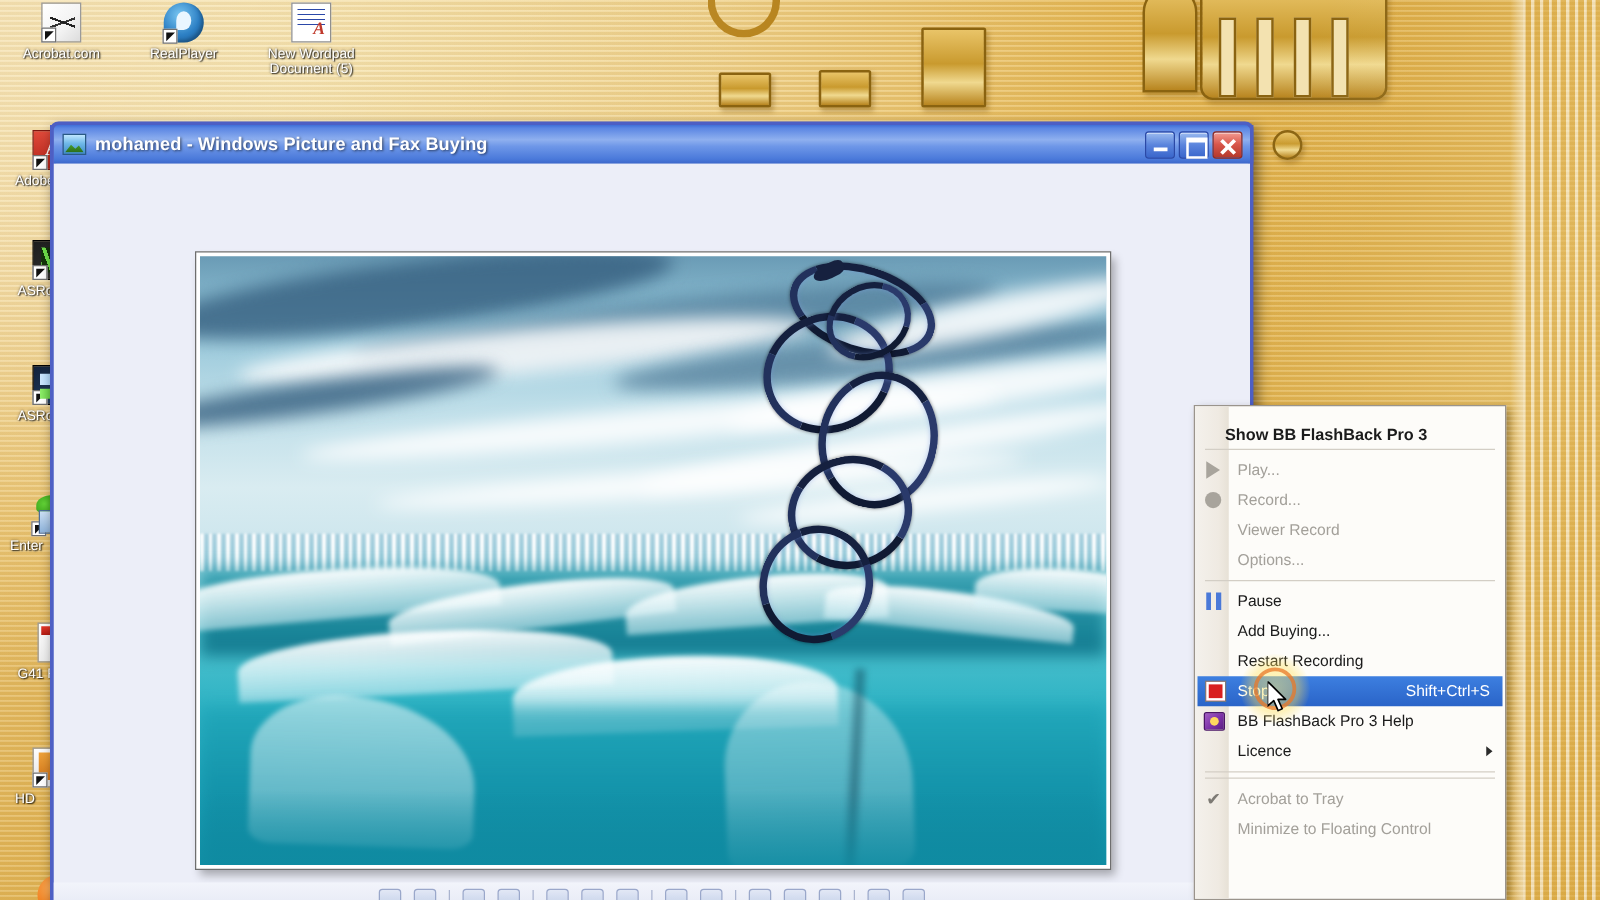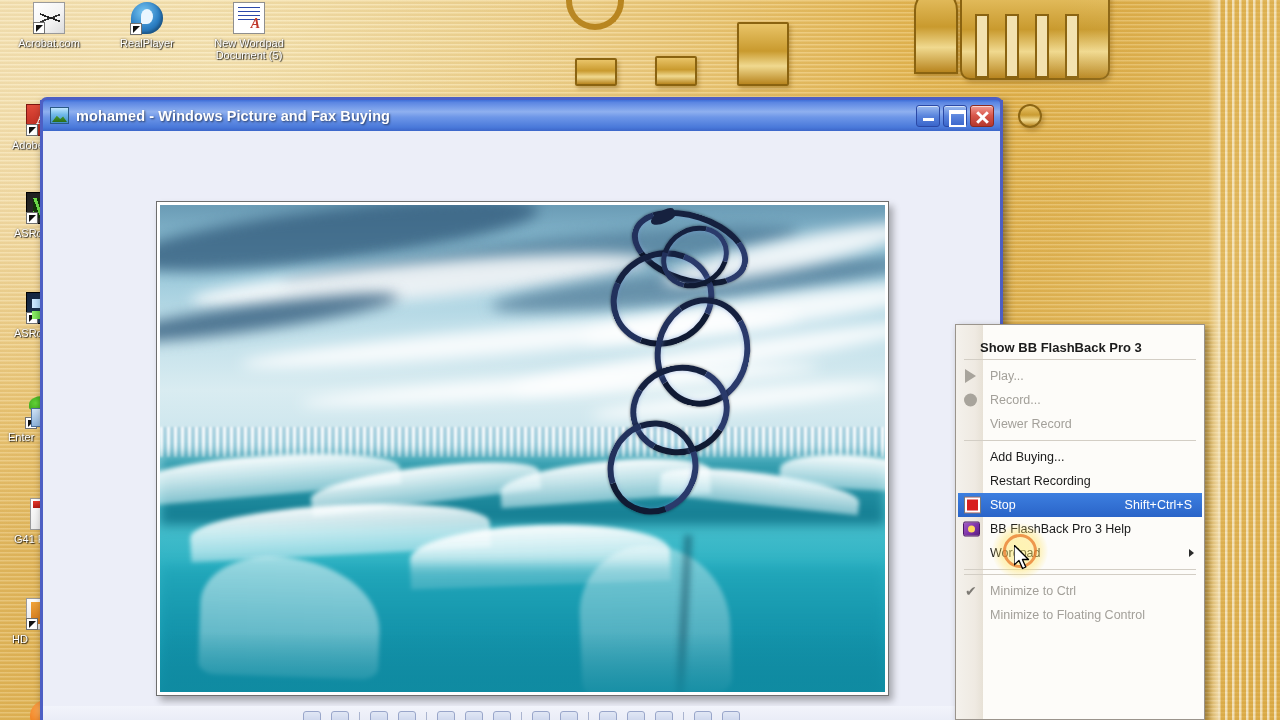--- a/index.html
+++ b/index.html
@@ -492,48 +492,55 @@
         <span class="mico play"></span>
         <span>Play...</span>
       </div>
       <div class="mi disabled">
         <span class="mico record"></span>
         <span>Record...</span>
       </div>
       <div class="mi disabled">
         <span>Viewer Record</span>
       </div>
+      <div class="mi disabled">
+        <span>Options...</span>
+      </div>
       <div class="sep"></div>
 
+      <div class="mi">
+        <span class="mico pause"></span>
+        <span>Pause</span>
+      </div>
       <div class="mi">
         <span>Add Buying...</span>
       </div>
       <div class="mi">
         <span>Restart Recording</span>
       </div>
       <div class="mi sel">
         <span class="mico stop"></span>
         <span>Stop</span>
         <span class="sc">Shift+Ctrl+S</span>
       </div>
       <div class="mi">
         <span class="mico book"></span>
         <span>BB FlashBack Pro 3 Help</span>
       </div>
       <div class="mi">
-        <span>Wordpad</span>
+        <span>Licence</span>
         <span class="arrow"></span>
       </div>
       <div class="sep"></div>
 
       <div class="sep"></div>
 
       <div class="mi disabled">
         <span class="mico check">✔</span>
-        <span>Minimize to Ctrl</span>
+        <span>Acrobat to Tray</span>
       </div>
       <div class="mi disabled">
         <span>Minimize to Floating Control</span>
       </div>
 
     </div>
   </div>
 
   <div id="click-halo"></div>
   <div id="click-ring"></div>

